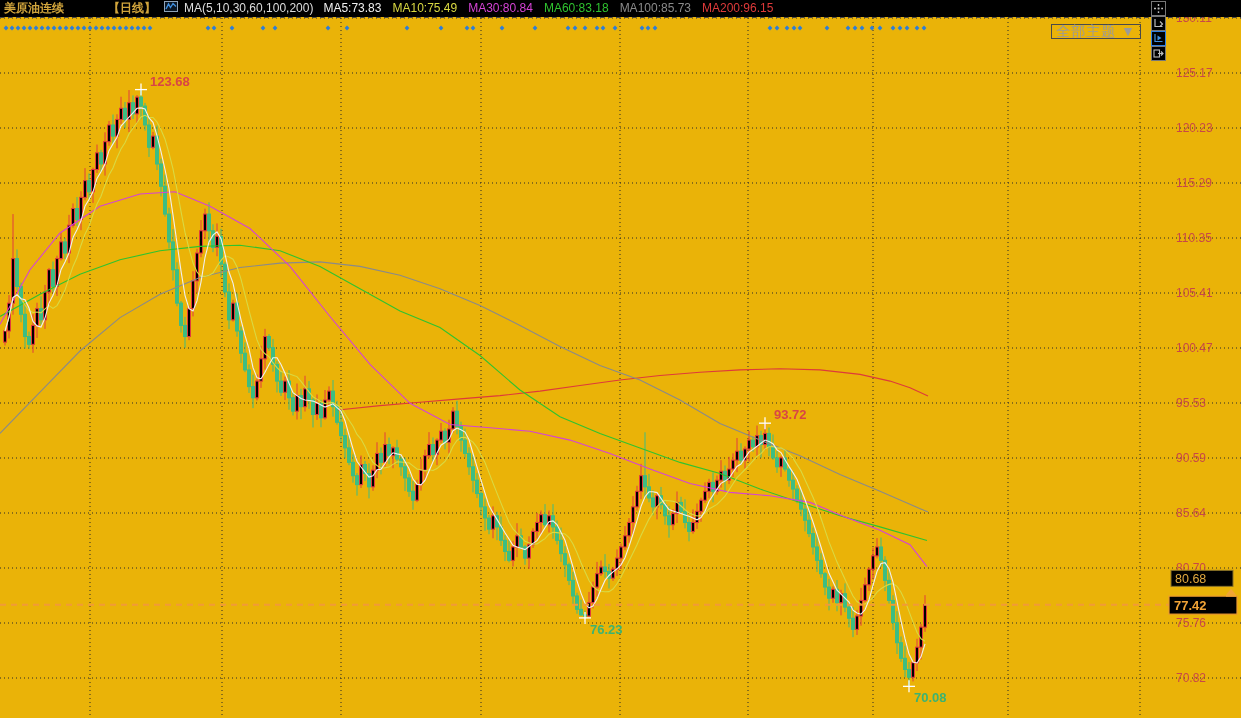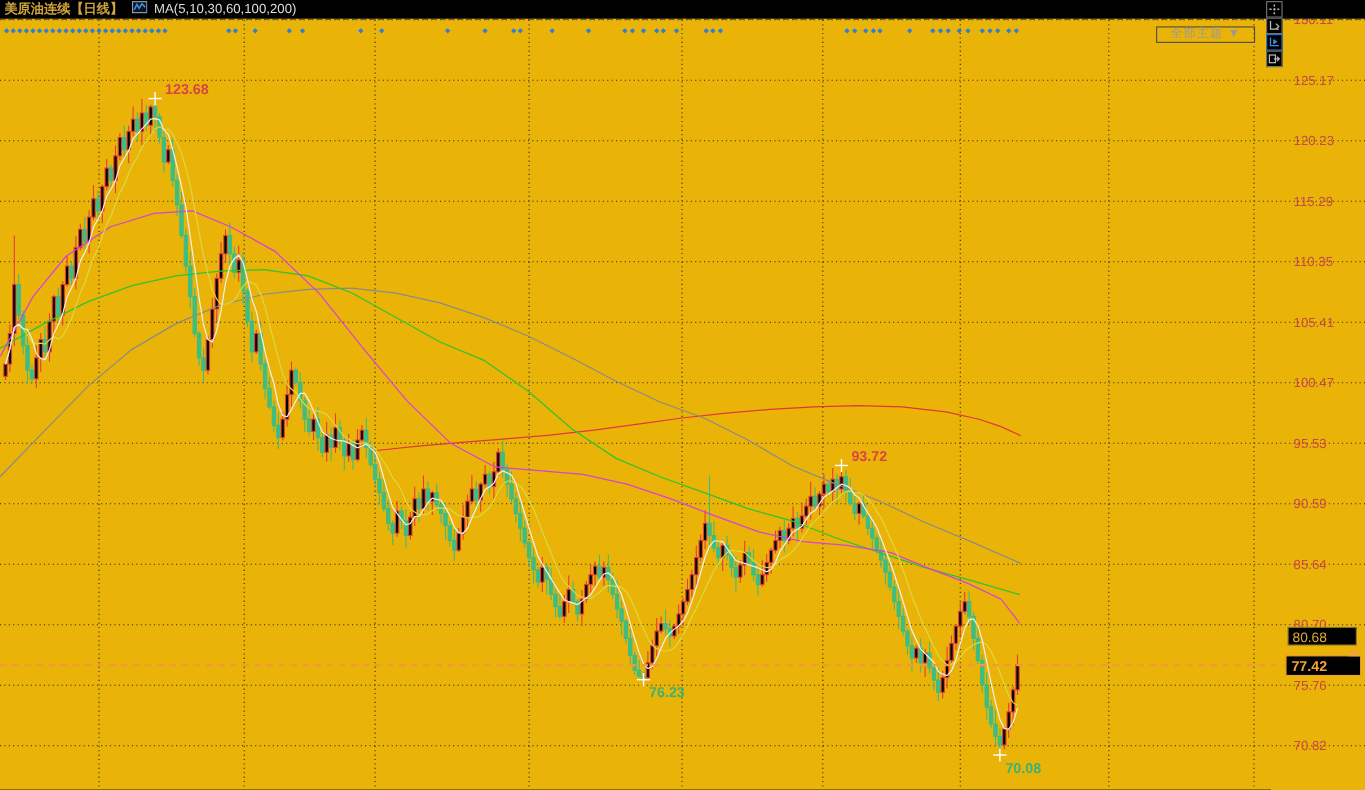--- a/index.html
+++ b/index.html
@@ -7,21 +7,21 @@
   #stage{position:relative;width:1241px;height:718px;background:#eab308;}
   #price-chart{position:absolute;left:0;top:0;}
   .header{position:absolute;left:0;top:0;width:1241px;height:17px;z-index:5;background:#000;
     display:flex;font-size:12px;line-height:17px;white-space:nowrap;}
   .header .t{margin-left:4px;font-weight:bold;}
   .header .p{font-weight:bold;}
   .mini-icon{display:inline-block;margin:0 6px 0 8px;height:13px;}
   .ma-label{color:#ddd;margin-right:10px;}
   #ma-legend span{margin-right:11px;}
   .right-tools{position:absolute;right:75px;top:1px;display:flex;align-items:center;}
-  .dropdown{width:88px;height:13px;border:1px solid #4a4a4a;color:#9a9a9a;font-size:11px;
+  .dropdown{width:88px;height:13px;border:1px solid #4a4a4a;color:#9a9a9a;font-size:14px;
     line-height:13px;text-align:center;margin-right:8px;letter-spacing:1px;}
   .tool-btn{width:13px;height:13px;border:1px solid #777;margin-left:2px;background:#000;
     display:flex;align-items:center;justify-content:center;padding:0;box-sizing:content-box;}
   .tool-btn.active{border-color:#2f7fe0;}
 </style>
 </head>
 <body>
 
 <div id="stage">
 
@@ -623,28 +623,29 @@
         <text x="1175" y="583.3536200000001" fill="#e2a93f" font-size="12.5">80.68</text>
         <rect x="1169" y="596.1504600000002" width="68" height="18" fill="#000" stroke="#ef9c2f" stroke-width="1.2"></rect>
         <text x="1174" y="610.1504600000002" fill="#f2a437" font-size="13" font-weight="bold">77.42</text>
         <path d="M1231 588.6504600000002 l5 6 h-10 Z" fill="#f2a437"></path>
         <rect x="1226" y="595.0504600000002" width="10" height="1.6" fill="#f2a437"></rect>
       </g>
     </svg>
 
   <div class="header">
     <span class="t" style="color: rgb(208, 164, 60);">美原油连续</span>
-    <span class="p" style="color: rgb(208, 164, 60);">【日线】</span>
+    <span class="p" style="color: rgb(208, 164, 60); padding-left: 44px;">【日线】</span>
     <span class="mini-icon">
       <svg width="14" height="13" viewBox="0 0 14 13">
         <rect x="0.5" y="1.5" width="13" height="10" fill="#0a1624" stroke="#8fa3b8" stroke-width="1"></rect>
         <polyline points="2,9 4.5,4 6.5,7.5 9,3.5 12,6.5" fill="none" stroke="#3f8fe0" stroke-width="1.4"></polyline>
       </svg>
     </span>
     <span class="ma-label" style="color: rgb(221, 221, 221);">MA(5,10,30,60,100,200)</span>
+    <span id="ma-legend"><span style="color: rgb(240, 240, 240);">MA5:73.83</span><span style="color: rgb(217, 217, 66);">MA10:75.49</span><span style="color: rgb(213, 67, 213);">MA30:80.84</span><span style="color: rgb(47, 195, 47);">MA60:83.18</span><span style="color: rgb(138, 138, 138);">MA100:85.73</span><span style="color: rgb(222, 58, 58);">MA200:96.15</span></span>
     <div class="right-tools">
       <div class="dropdown"><span>全部主题</span> <span>▼</span></div>
       <span id="tool-buttons">
           <button class="tool-btn">
             <svg width="13" height="13" viewBox="0 0 13 13">
               <path d="M6.5 2v9M2 6.5h9" stroke="#bbb" stroke-width="1.4" stroke-dasharray="2 1.6" fill="none"></path>
             </svg>
           </button>
           <button class="tool-btn">
             <svg width="13" height="13" viewBox="0 0 13 13">

